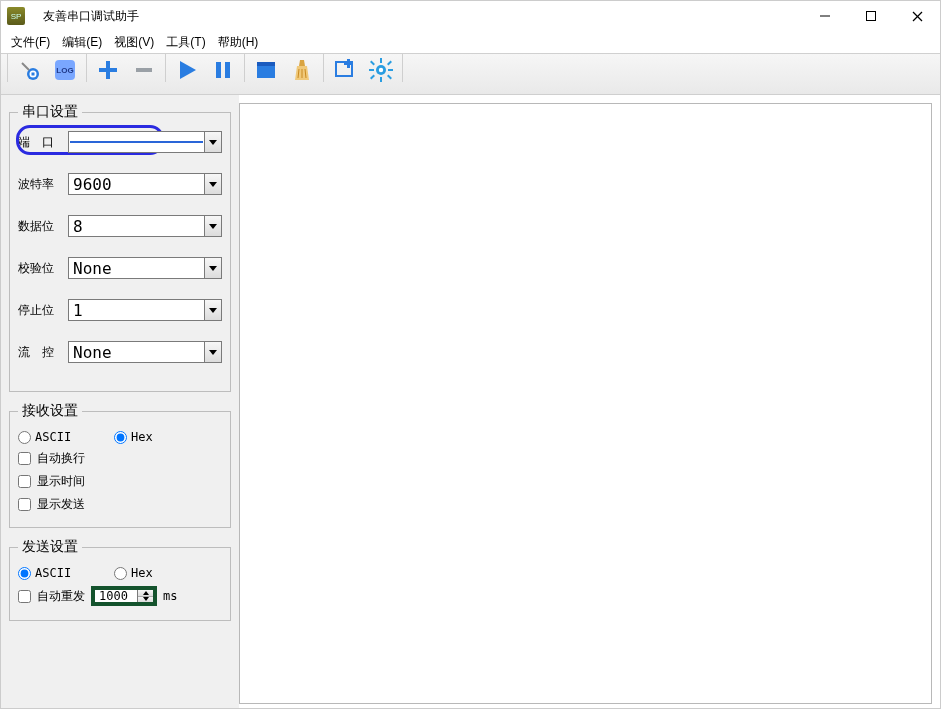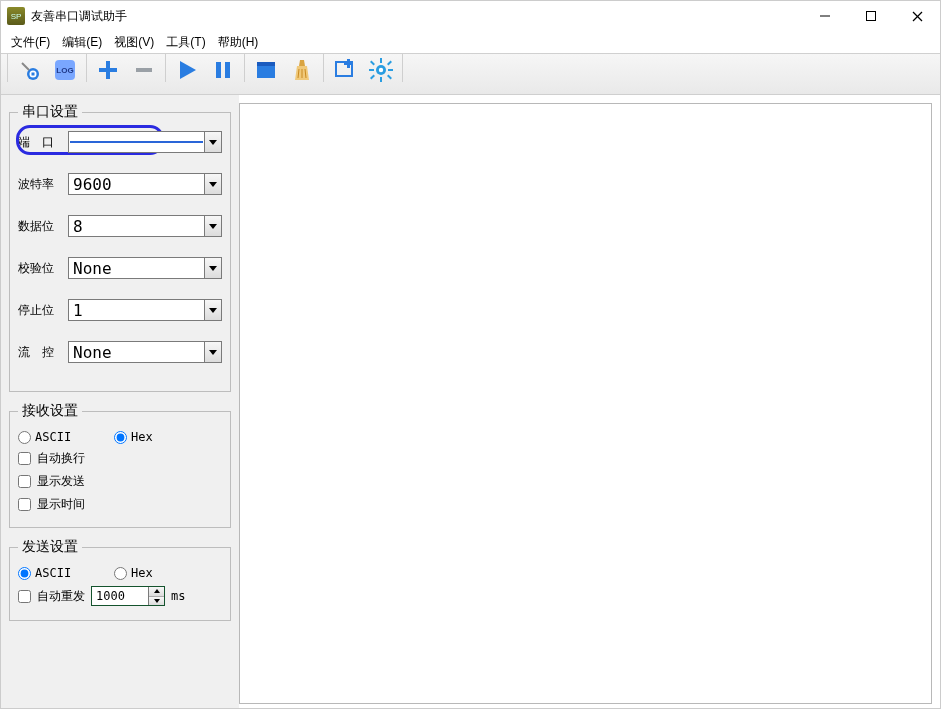--- a/index.html
+++ b/index.html
@@ -18,21 +18,21 @@
     height: 30px;
     display: flex;
     align-items: center;
     padding: 0 0 0 6px;
     background: #fff;
   }
   .titlebar .app-icon {
     width: 18px; height: 18px;
     background: linear-gradient(180deg,#8a8a2a,#5a5a1a);
     border-radius: 2px;
-    margin-right: 6px;
+    margin-right: 18px;
     display:flex;align-items:center;justify-content:center;
     color:#cfe; font-size:8px;
   }
   .titlebar .title { flex: 0 0 auto; font-size: 12px; color:#000; }
   .titlebar .spacer { flex: 1 1 auto; }
   .titlebar .winbtn {
     width: 46px; height: 30px;
     display: flex; align-items: center; justify-content: center;
     font-size: 14px; color:#000;
   }
@@ -150,22 +150,22 @@
     border: 3px solid #2a2ae0;
     border-radius: 14px;
     pointer-events:none;
   }
   .radio-row, .check-row {
     display:flex; align-items:center; gap:6px; margin-bottom:6px;
     font-family: "SimSun", monospace;
   }
   .radio-row .opt { display:flex; align-items:center; gap:4px; width:90px;}
   .spinner {
-    width: 74px; height:20px;
-    border:1px solid #14532d;
+    width: 66px; height:20px;
+    border:4px solid #14532d;
     display:flex; background:#fff;
   }
   .spinner .spval { flex:1; padding:0 4px; font-size:12px; display:flex;align-items:center;}
   .spinner .spbtns { width:16px; display:flex; flex-direction:column; border-left:1px solid #7a7a7a;}
   .spinner .spbtns div { flex:1; display:flex;align-items:center;justify-content:center; background:linear-gradient(180deg,#f7f7f7,#dcdcdc);}
   .spinner .spbtns div:first-child { border-bottom:1px solid #aaa;}
   .spinner .spbtns div::after{content:"";border-left:3px solid transparent;border-right:3px solid transparent;}
   .spinner .spbtns div:first-child::after{border-bottom:4px solid #000;}
   .spinner .spbtns div:last-child::after{border-top:4px solid #000;}
   input[type=radio],input[type=checkbox]{margin:0;}
@@ -356,25 +356,25 @@
             <input type="radio" name="recvfmt" checked="" style="">
             <span>Hex</span>
           </div>
       </div>
       <div class="check-row">
           <input type="checkbox" style="">
           <span>自动换行</span>
         </div>
       <div class="check-row">
           <input type="checkbox" style="">
-          <span>显示发送</span>
+          <span>显示时间</span>
         </div>
       <div class="check-row">
           <input type="checkbox" style="">
-          <span>显示时间</span>
+          <span>显示发送</span>
         </div>
     </fieldset>
 
     <fieldset class="group">
       <legend>发送设置</legend>
       <div class="radio-row">
         <div class="opt">
             <input type="radio" name="sendfmt" checked="" style="">
             <span>ASCII</span>
           </div>

